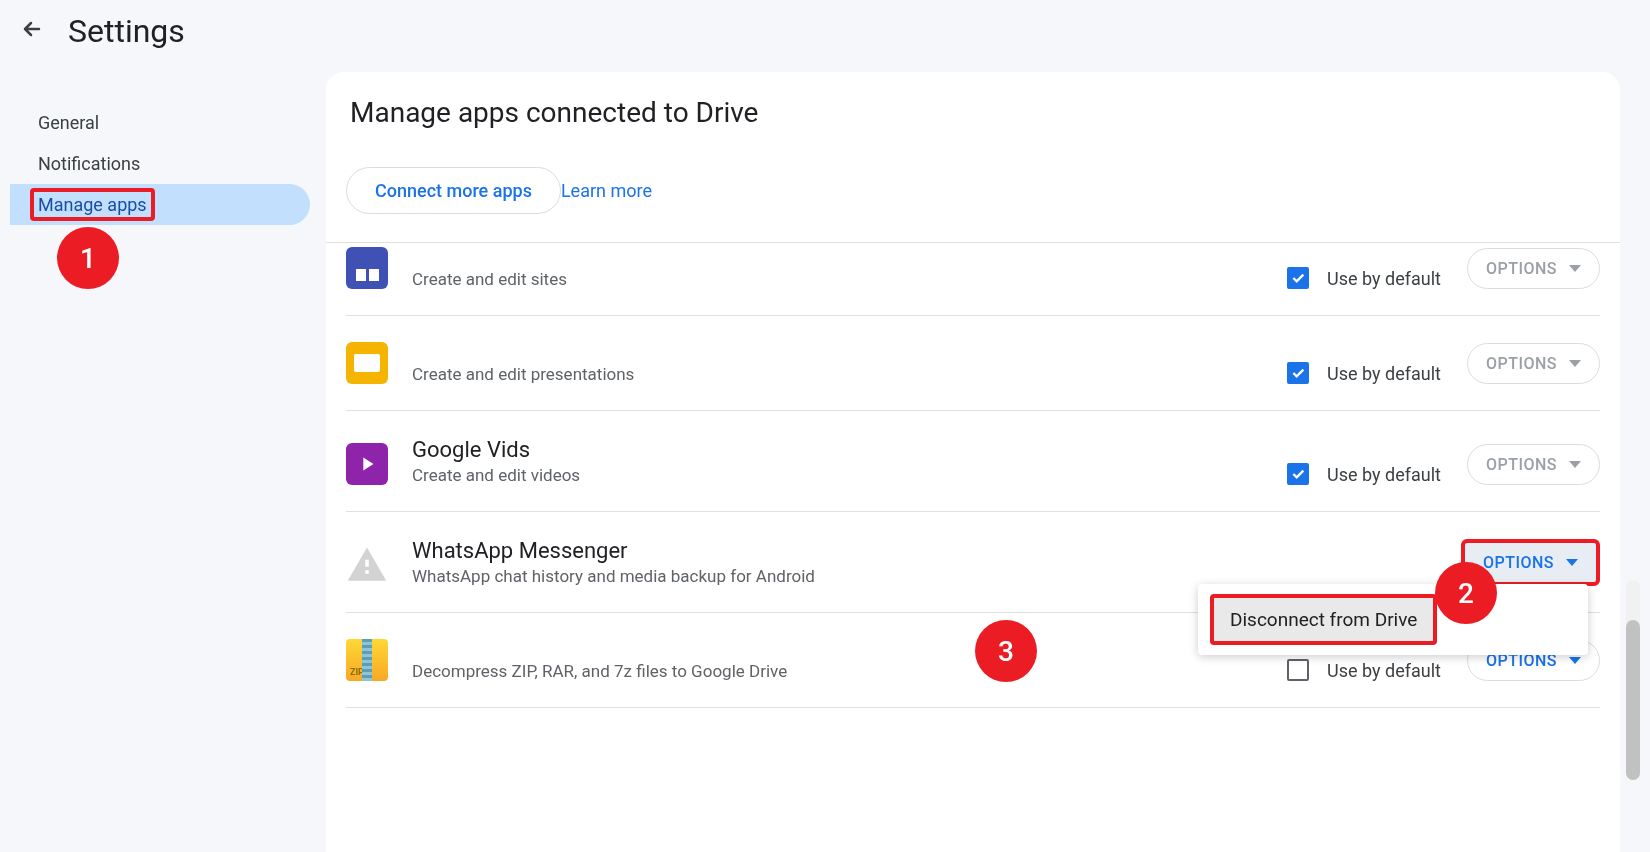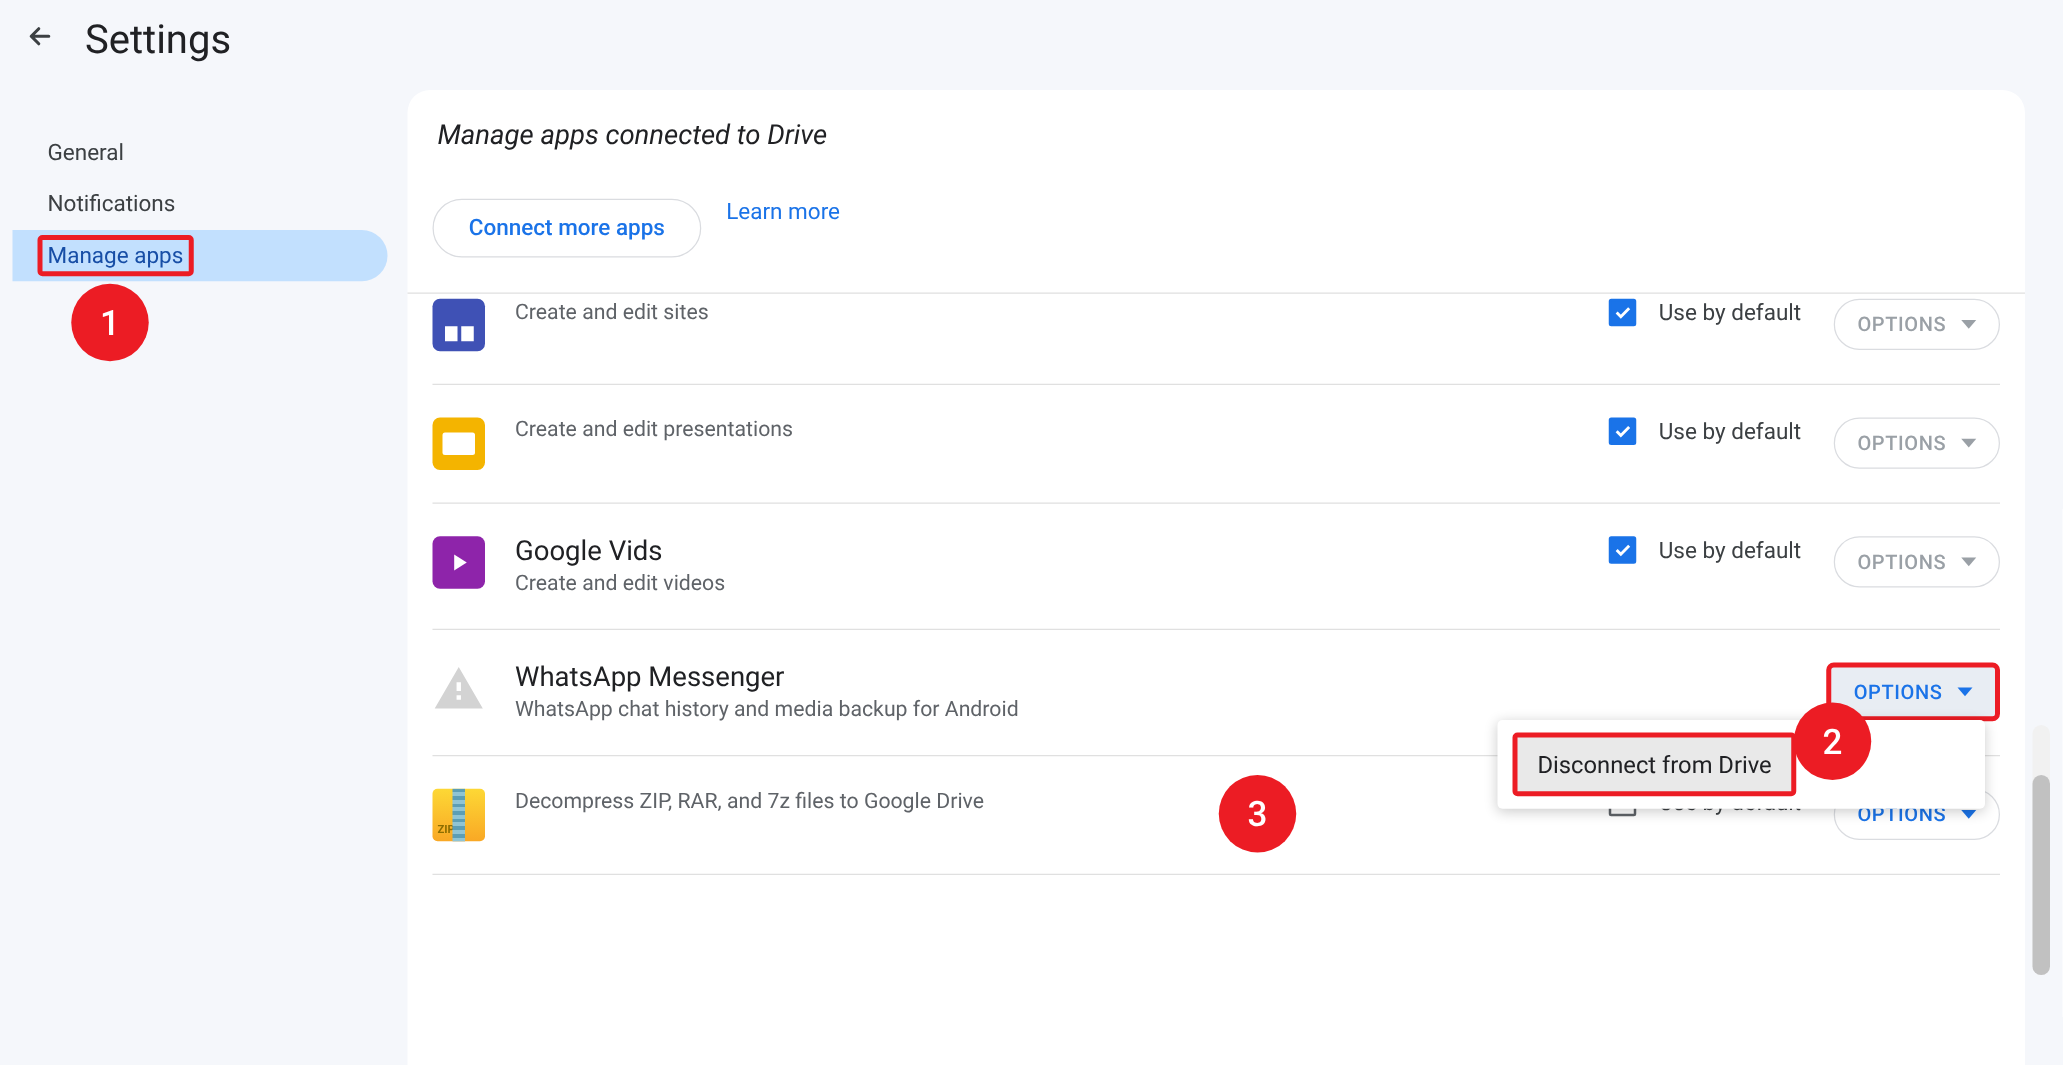--- a/index.html
+++ b/index.html
@@ -62,31 +62,29 @@
     .main {
       flex: 1;
       background: #fff;
       border-radius: 18px;
       margin: 10px 30px 0 10px;
       padding: 24px 20px 0 20px;
       position: relative;
       min-height: 800px;
     }
     .main-title {
-      font-size: 22px;
+      font-size: 28px;
       color: #202124;
       font-weight: 400;
       margin-bottom: 38px;
       margin-left: 4px;
-      font-style: italic;
     }
     .action-row {
       display: flex;
-      align-items: flex-start;
-      gap: 20px;
+      align-items: center;
       margin-bottom: 28px;
     }
     .connect-btn {
       border: 1px solid #dadce0;
       background: #fff;
       color: #1a73e8;
       font-size: 18px;
       font-weight: 500;
       padding: 12px 28px;
       border-radius: 32px;
@@ -97,21 +95,21 @@
       font-size: 18px;
       text-decoration: none;
       cursor: pointer;
     }
     .divider-full {
       border-top: 1px solid #e0e0e0;
       margin: 0 -20px;
     }
     .app-row {
       display: flex;
-      align-items: flex-start;
+      align-items: flex-end;
       padding: 26px 0;
       border-bottom: 1px solid #e0e0e0;
     }
     .app-row.first {
       padding-top: 4px;
     }
     .app-icon {
       width: 42px;
       height: 42px;
       margin-right: 24px;

